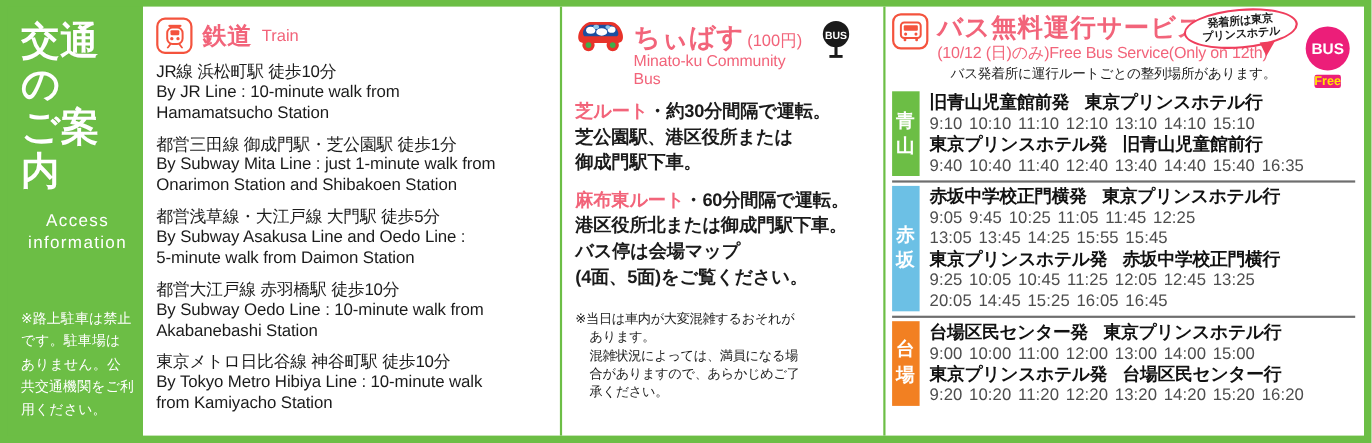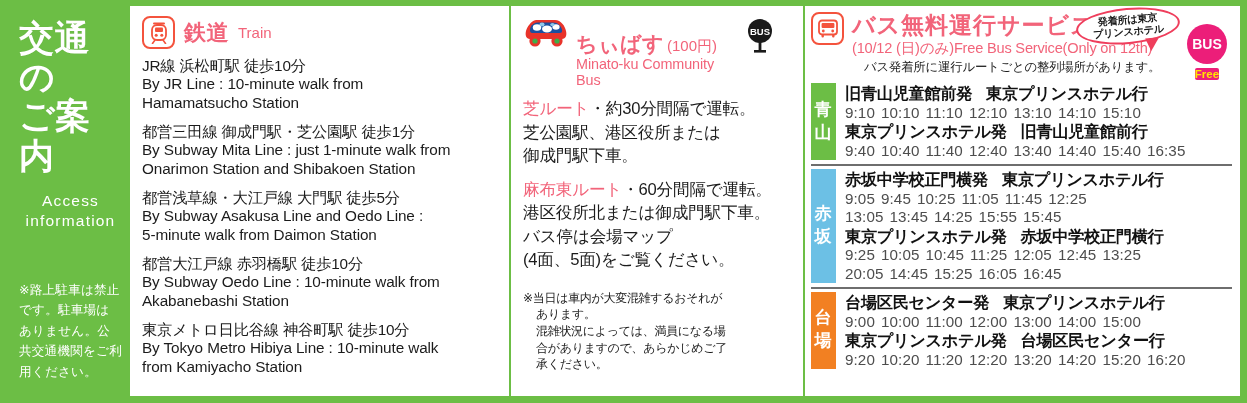--- a/index.html
+++ b/index.html
@@ -91,29 +91,29 @@
     white-space: nowrap;
   }
   .route-en {
     font-size: 15.3px; color: #1b1b1b; line-height: 1.24; letter-spacing: -.1px;
   }
 
   
   .chii-head { display: flex; align-items: flex-start; gap: 7px; margin-bottom: 9px; }
   .chii-titles { padding-top: 2px; }
   .chii-line1 { display: flex; align-items: baseline; gap: 3px; }
-  .chii-jp { font-size: 21px; font-weight: bold; color: #f2647a; letter-spacing: .5px; margin-top: 12px; }
+  .chii-jp { font-size: 24px; font-weight: bold; color: #f2647a; letter-spacing: .5px; }
   .chii-price { font-size: 15px; color: #f2647a; text-align: center; }
   .chii-en { font-size: 14.4px; color: #f2647a; letter-spacing: -.1px; margin-top: -2px; }
 
   .bus-sign { margin-left: 2px; flex: 0 0 auto; padding-top: 2px; }
 
   .chii-para { margin-bottom: 10px; }
   .chii-p {
-    font-size: 16.6px; color: #1b1b1b; line-height: 1.42; letter-spacing: -.2px;
+    font-size: 16.6px; color: #1b1b1b; line-height: 1.42; letter-spacing: -.2px; font-weight: bold;
   }
   .route-tag { color: #f2647a; }
   .chii-note {
     font-size: 12px; color: #1b1b1b; line-height: 1.38; letter-spacing: -.3px;
     margin-top: 18px;
   }
   .chii-note .ind { padding-left: 13px; display: block; }
 
   
   .fb-head { display: flex; align-items: flex-start; gap: 8px; position: relative; }

